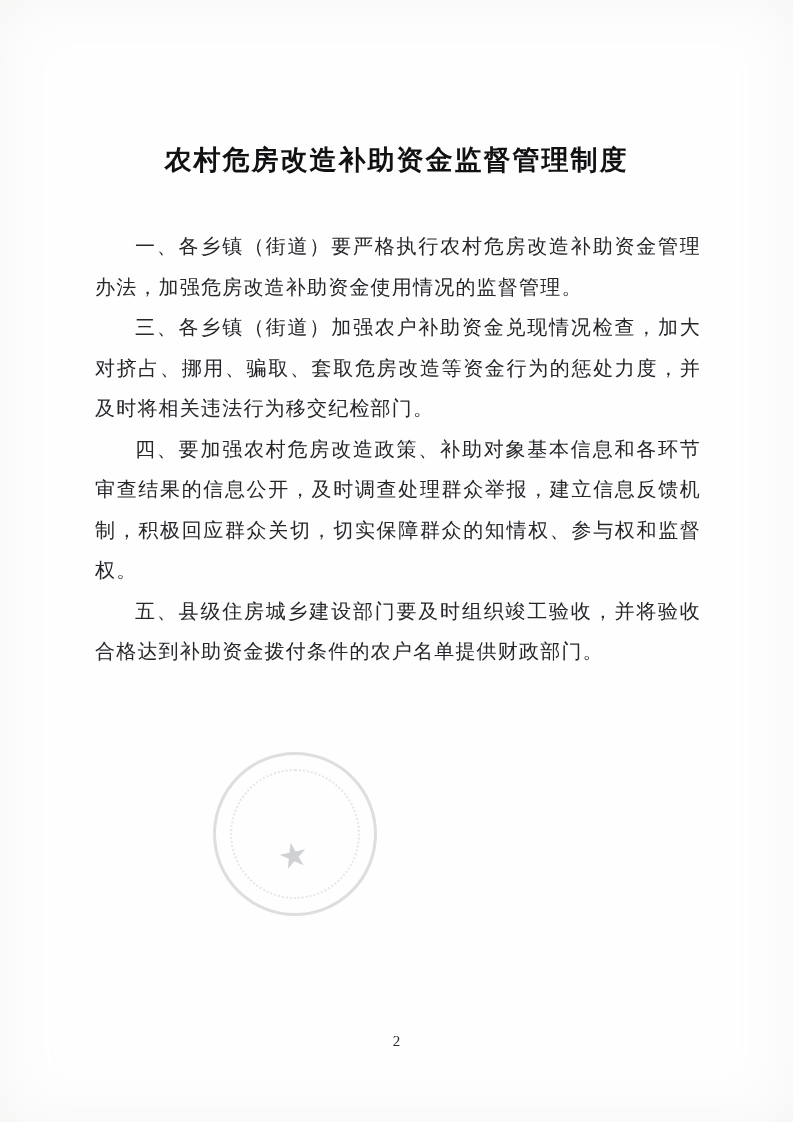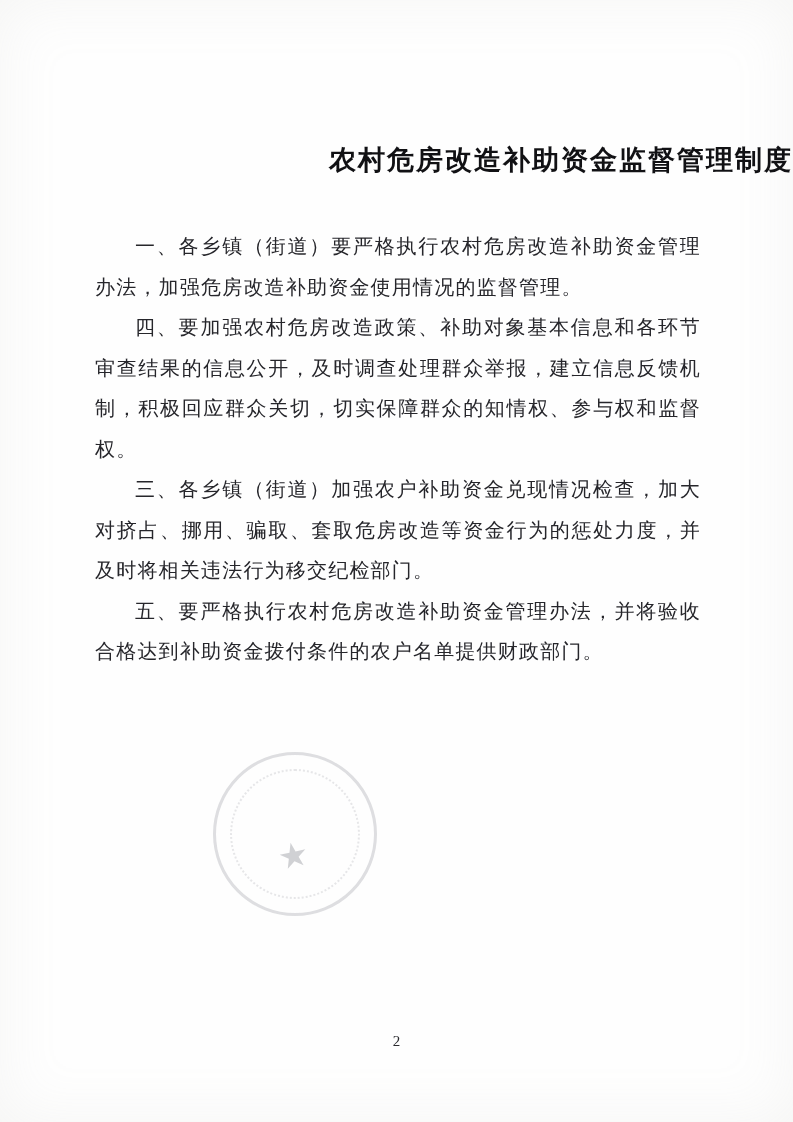--- a/index.html
+++ b/index.html
@@ -15,21 +15,21 @@
     margin: 0 auto;
     background: #fefefe;
     overflow: hidden;
     font-family: "Liberation Serif", "DejaVu Serif", serif;
     color: #1c1c20;
     box-shadow: inset 0 0 60px rgba(180,180,175,0.12);
   }
 
   .doc-title {
     margin-top: 142px;
-    text-align: right;
+    text-align: center;
     font-family: "Liberation Sans", "DejaVu Sans", sans-serif;
     font-weight: bold;
     font-size: 27px;
     letter-spacing: 2px;
     color: #111114;
   }
 
   .doc-body {
     margin: 48px 92px 0 95px;
   }
@@ -107,23 +107,23 @@
 </style>
 </head>
 <body>
 
 <div class="page">
 
   <h1 class="doc-title">农村危房改造补助资金监督管理制度</h1>
 
   <div class="doc-body">
     <p>一、各乡镇（街道）要严格执行农村危房改造补助资金管理办法，加强危房改造补助资金使用情况的监督管理。</p>
+    <p>三、各乡镇（街道）加强农户补助资金兑现情况检查，加大对挤占、挪用、骗取、套取危房改造等资金行为的惩处力度，并及时将相关违法行为移交纪检部门。</p>
     <p>四、要加强农村危房改造政策、补助对象基本信息和各环节审查结果的信息公开，及时调查处理群众举报，建立信息反馈机制，积极回应群众关切，切实保障群众的知情权、参与权和监督权。</p>
-    <p>三、各乡镇（街道）加强农户补助资金兑现情况检查，加大对挤占、挪用、骗取、套取危房改造等资金行为的惩处力度，并及时将相关违法行为移交纪检部门。</p>
-    <p>五、要严格执行农村危房改造补助资金管理办法，并将验收合格达到补助资金拨付条件的农户名单提供财政部门。</p>
+    <p>五、县级住房城乡建设部门要及时组织竣工验收，并将验收合格达到补助资金拨付条件的农户名单提供财政部门。</p>
   </div>
 
   <div class="seal">
     <span class="seal-star">★</span>
     <span class="seal-noise"></span>
   </div>
 
   <div class="page-number">2</div>
 
 </div>

